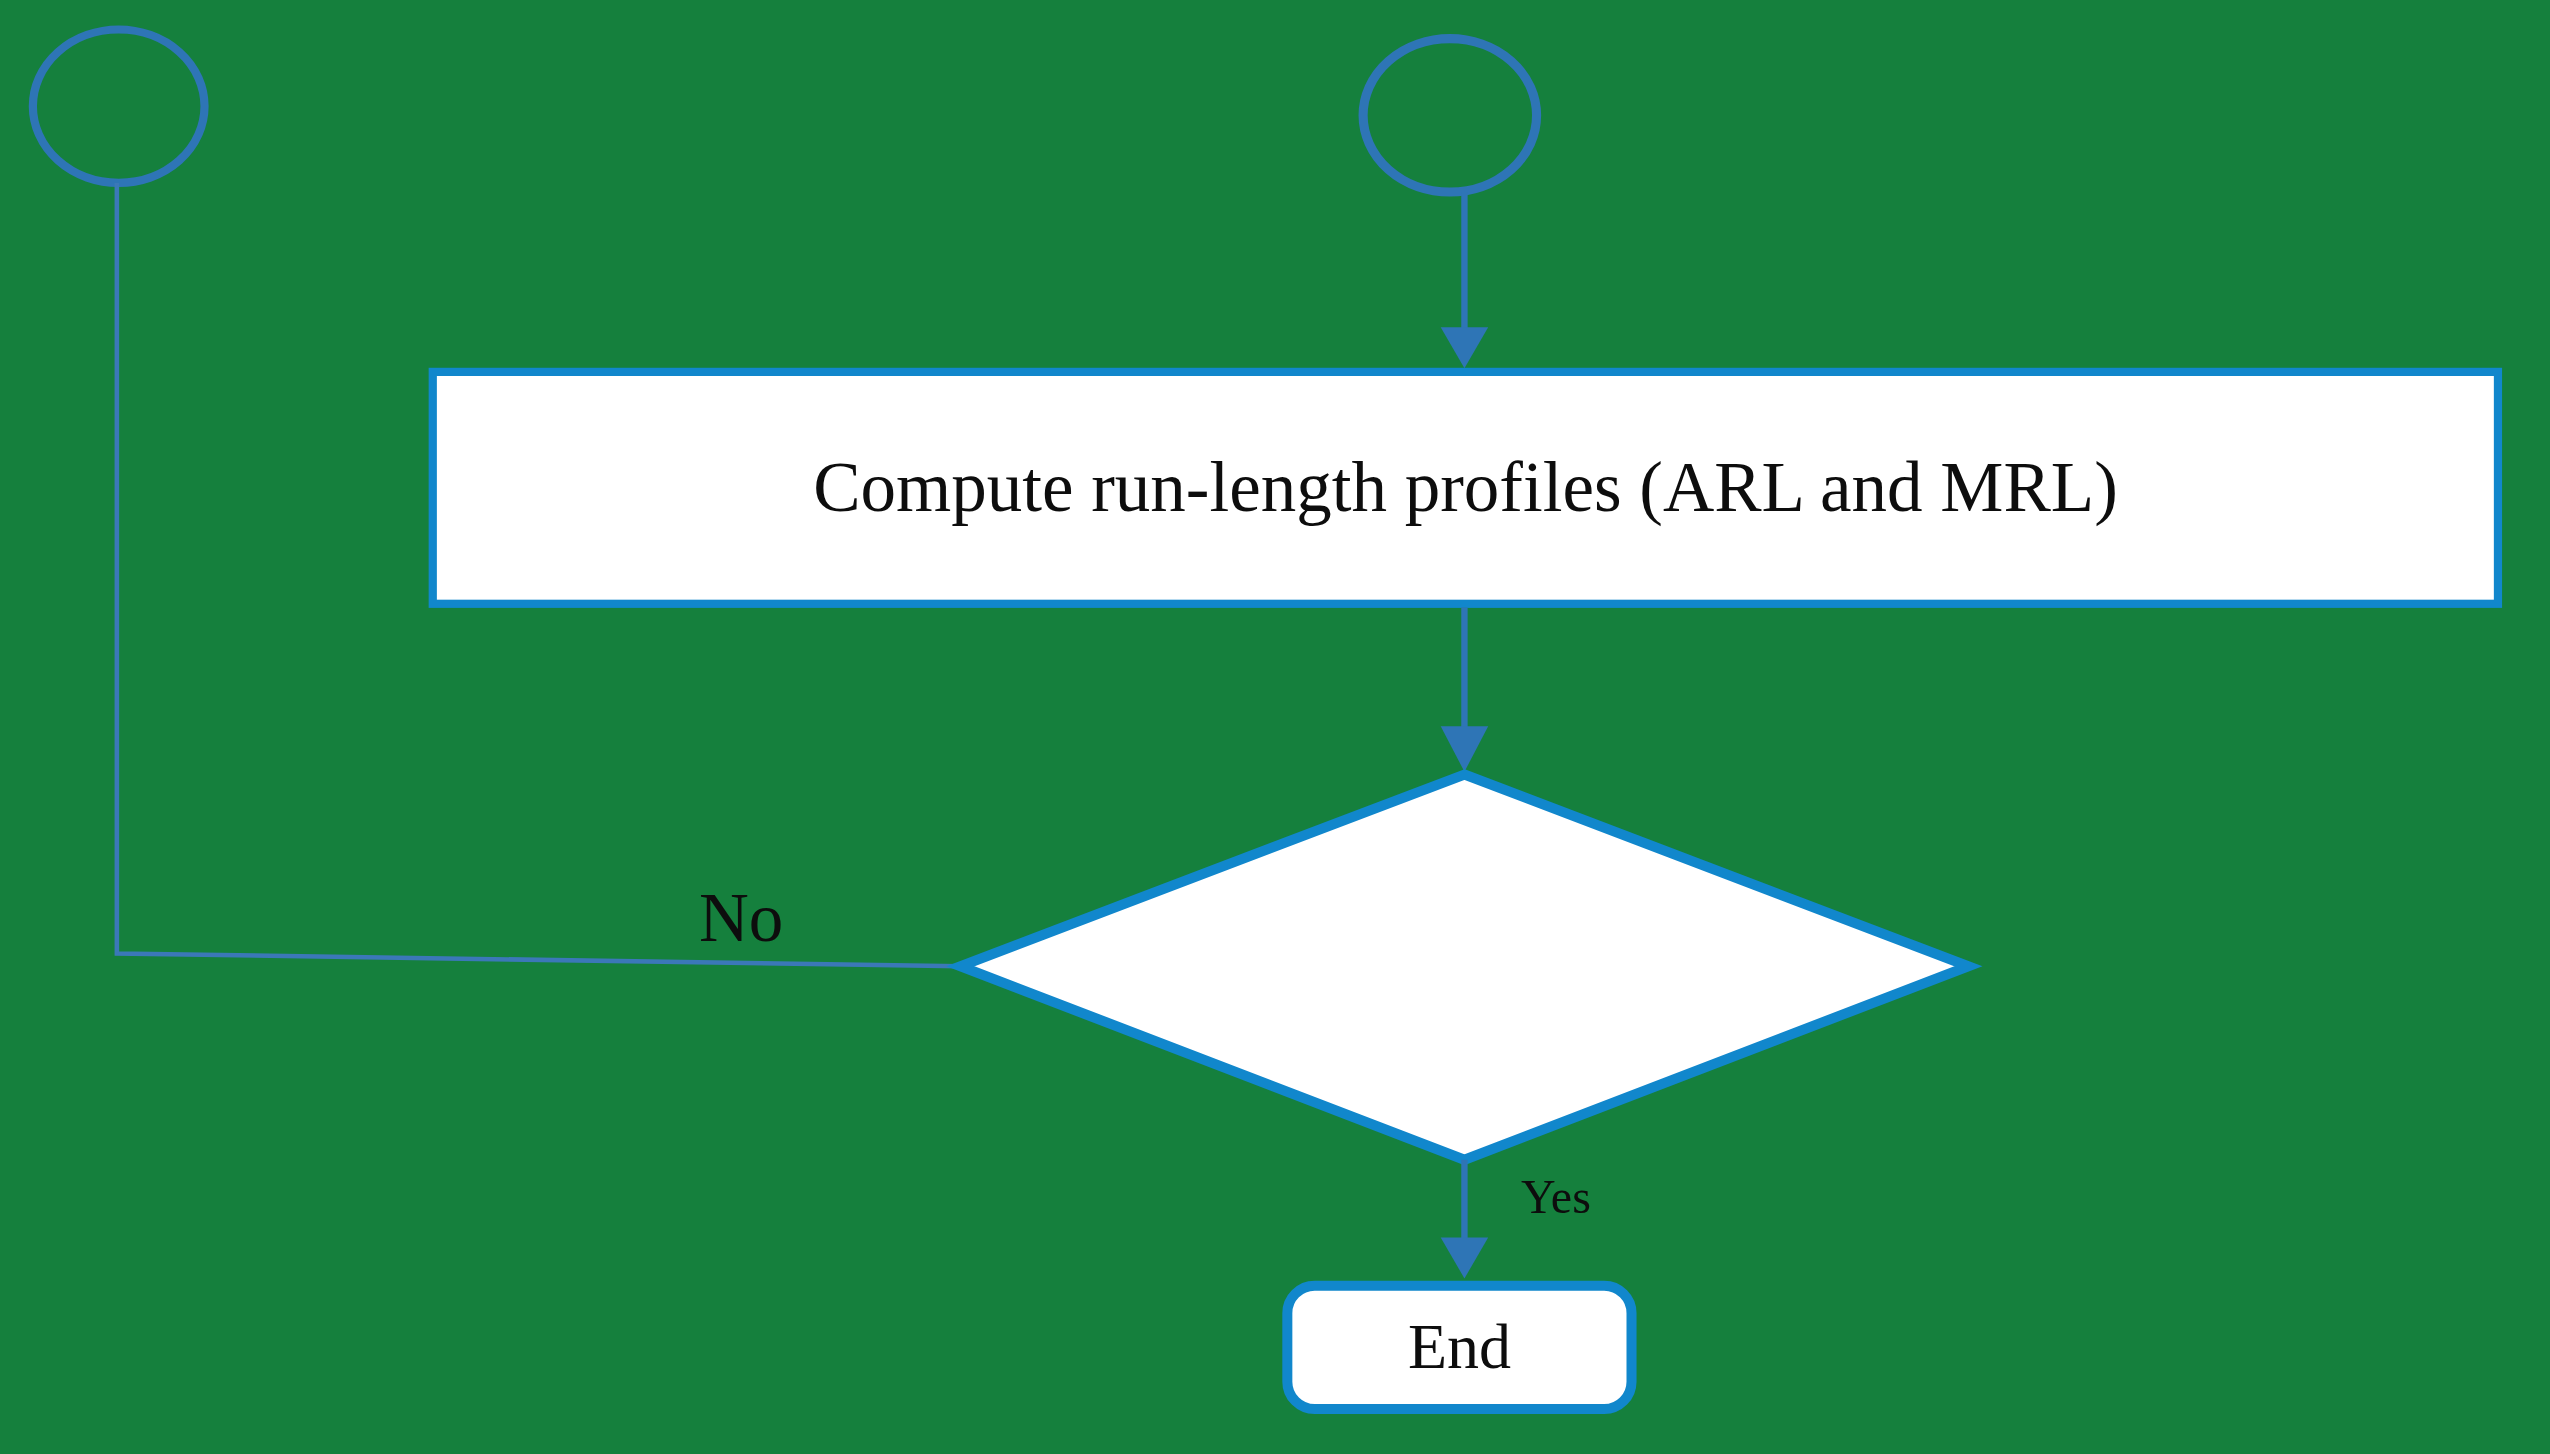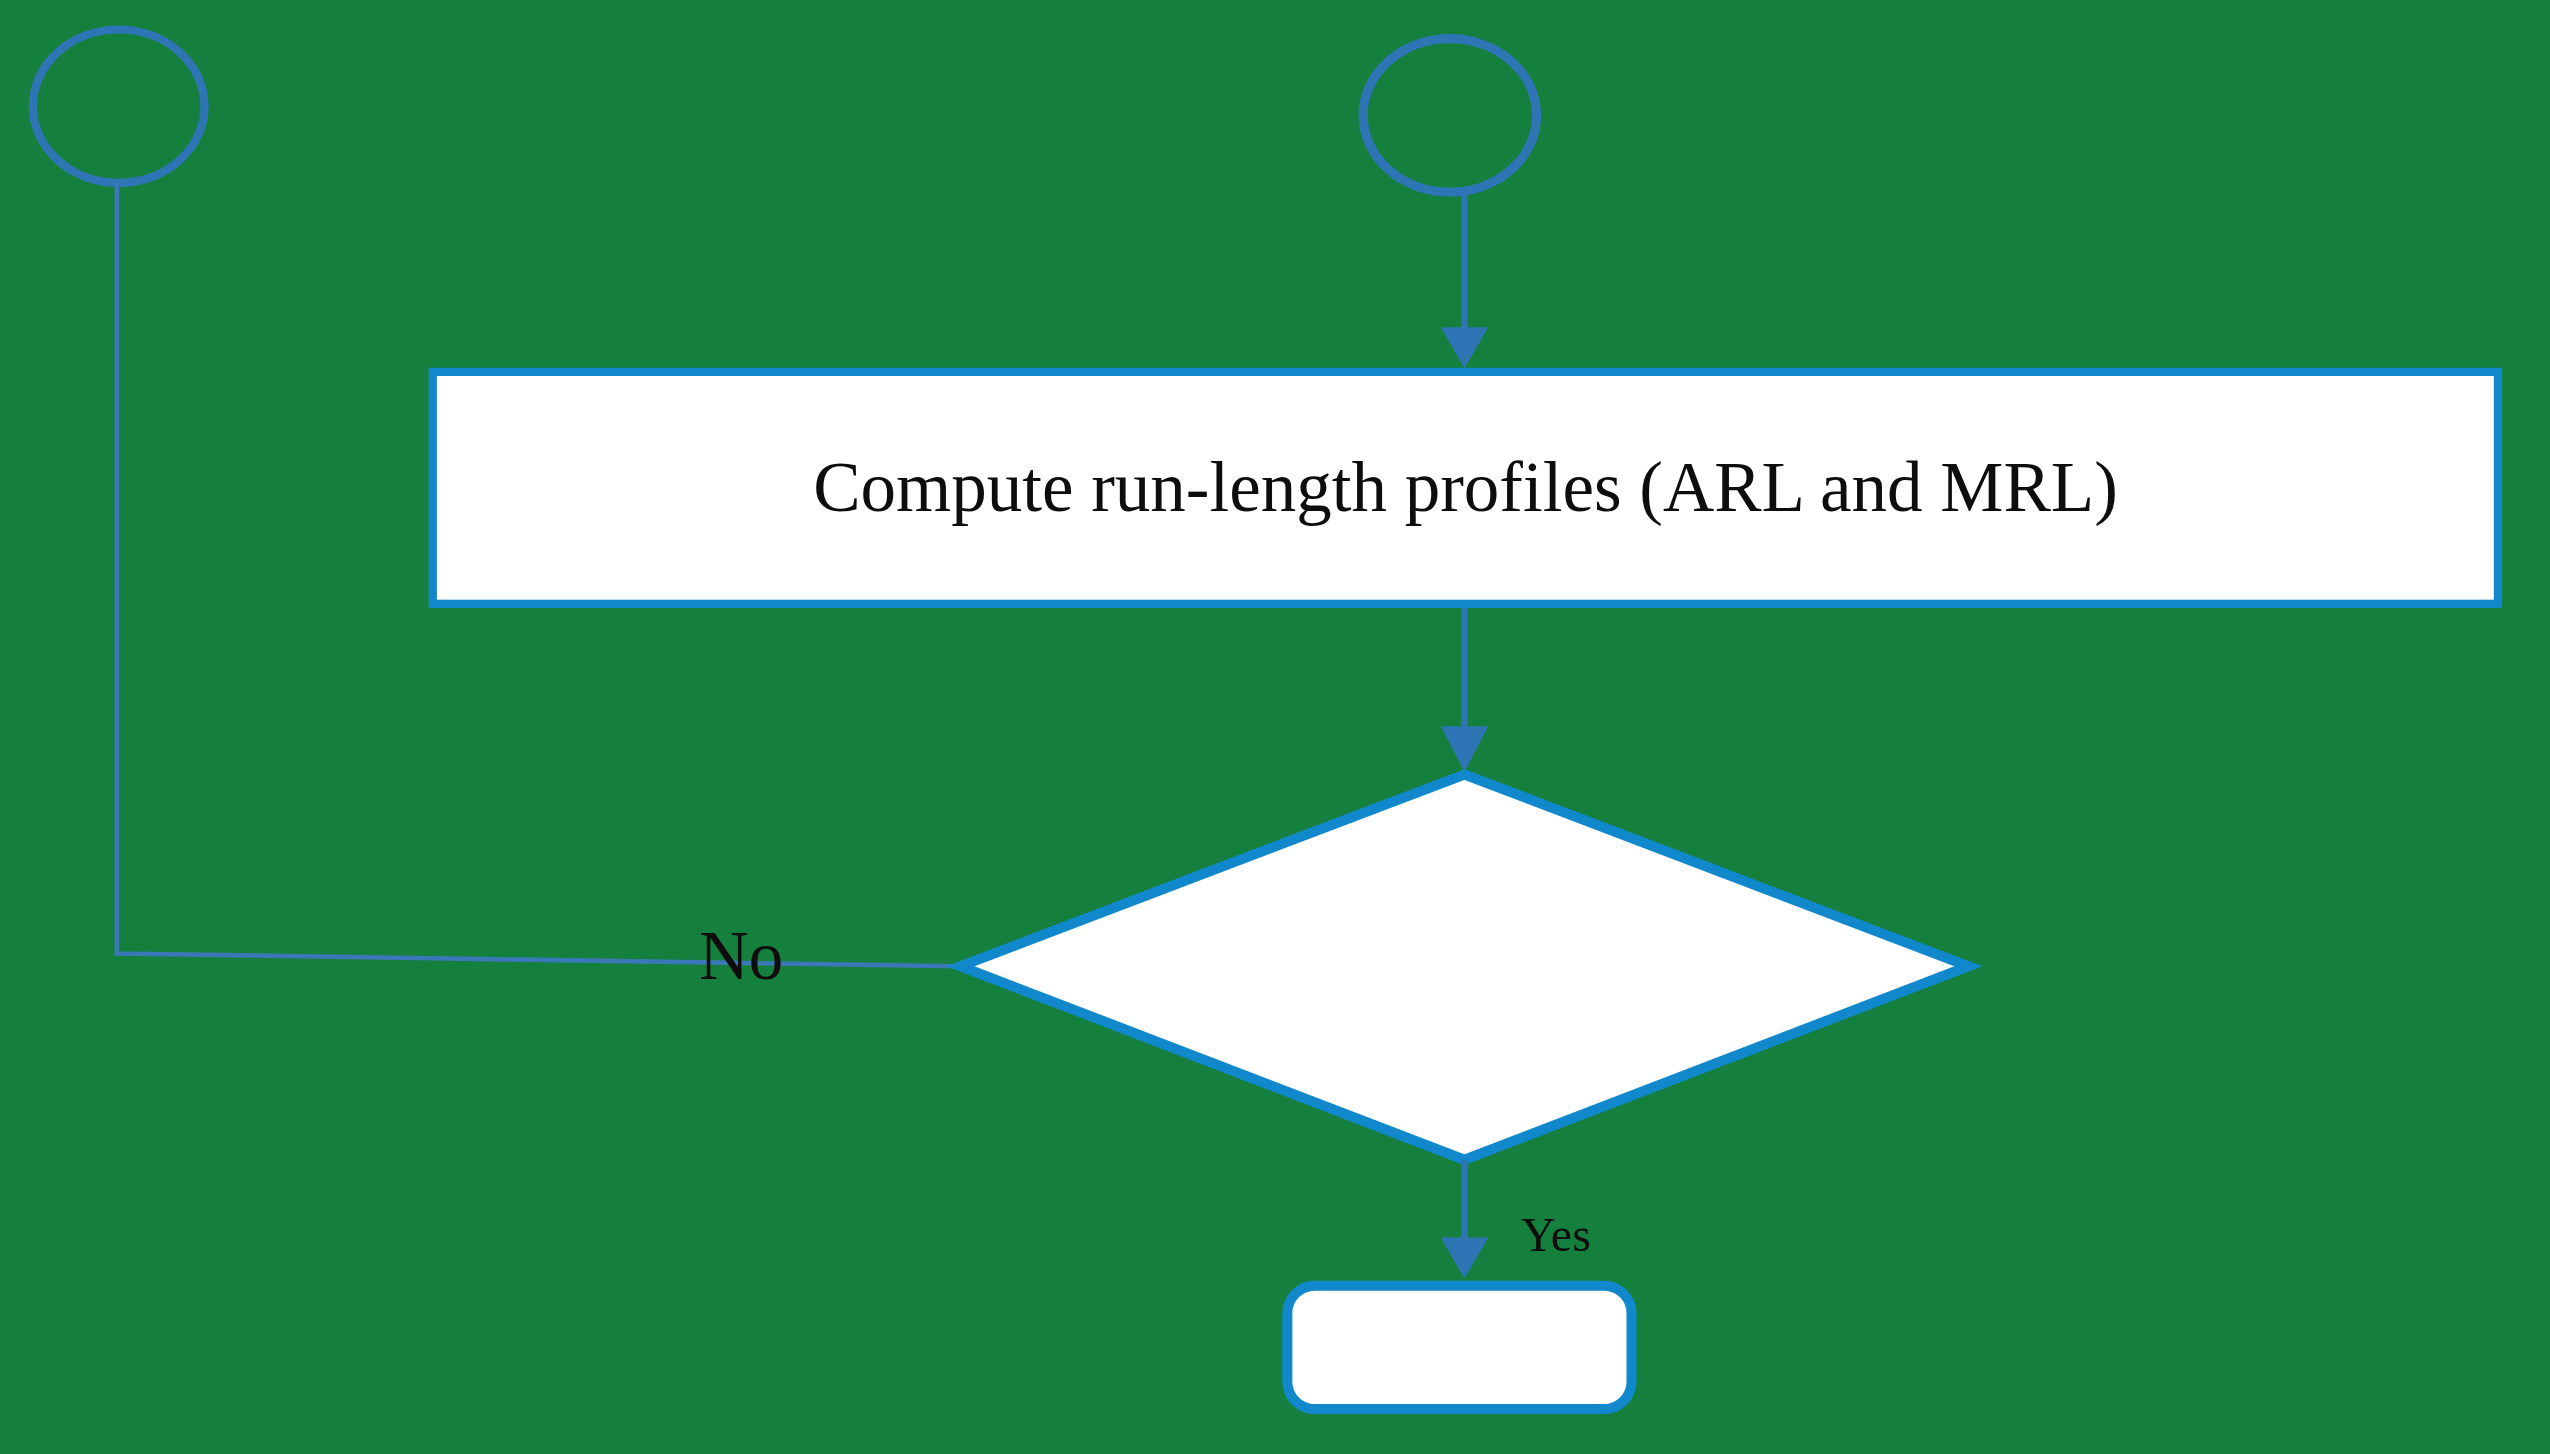--- a/index.html
+++ b/index.html
@@ -31,21 +31,20 @@
     text-align: center;
     font-family: "Liberation Serif", "DejaVu Serif", serif;
     font-weight: 400;
   }
   .edge-label {
     position: absolute;
     color: #0d0d0d;
     white-space: nowrap;
     font-family: "Liberation Serif", "DejaVu Serif", serif;
     font-weight: 400;
-    margin-top: 38px;
   }
   #process-label {
     left: 429px;
     top: 368px;
     width: 2073px;
     height: 239px;
     line-height: 239px;
     font-size: 71px;
   }
   #decision-label {
@@ -103,19 +102,20 @@
     <line x1="1604" y1="1270" x2="1604" y2="1360" stroke="#2E75B6" stroke-width="7"></line>
     <polygon points="1578,1355 1630,1355 1604,1400" fill="#2E75B6"></polygon>
 
     <rect x="1410" y="1408" width="377" height="135" rx="30" ry="30" fill="#ffffff" stroke="#1187CC" stroke-width="11"></rect>
 
   </svg>
 
   <div class="node-label" id="process-label">Compute run-length profiles (ARL and MRL)</div>
 
 
+  <div class="node-label" id="end-label">End</div>
 
   <div class="edge-label" id="label-no">No</div>
 
   <div class="edge-label" id="label-yes">Yes</div>
 
 </div>
 
 
 </body></html>

